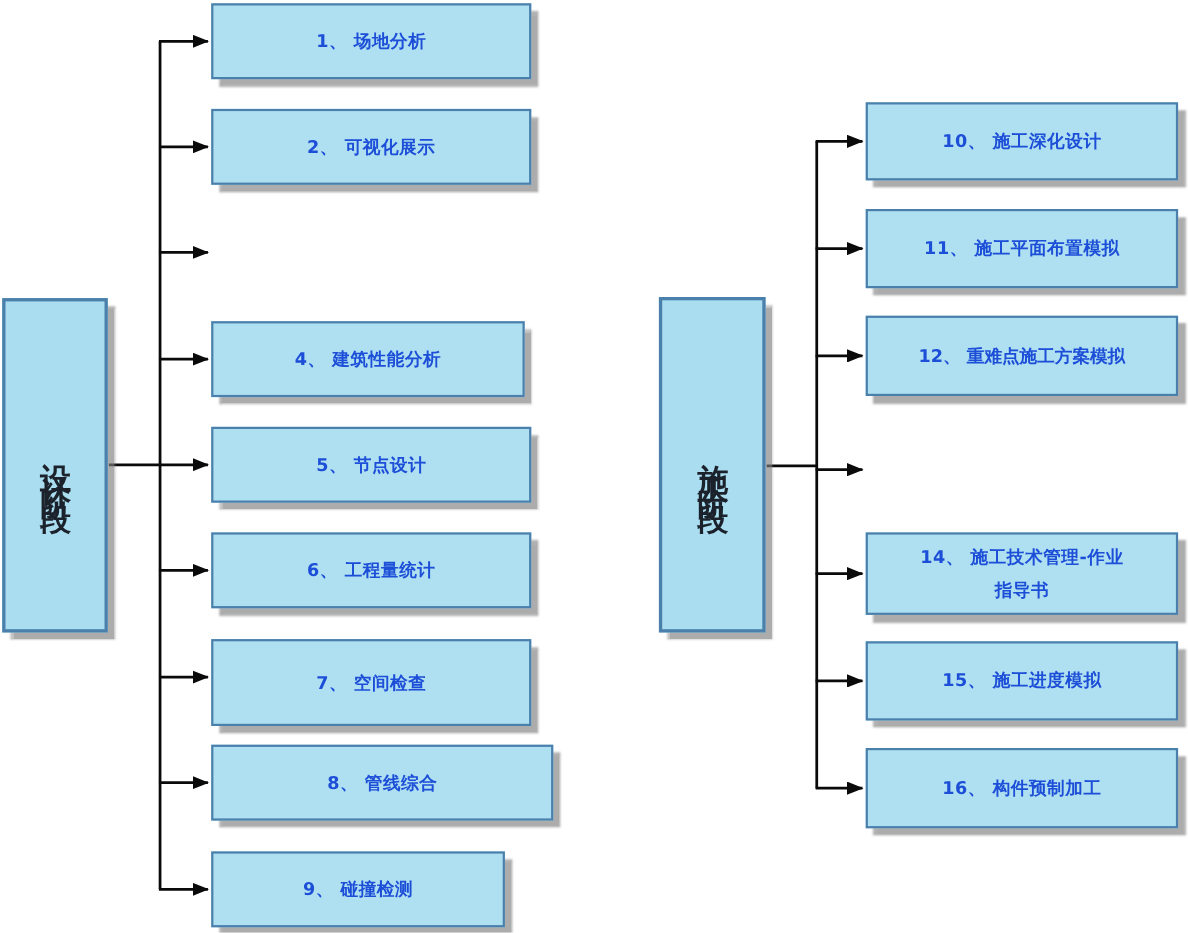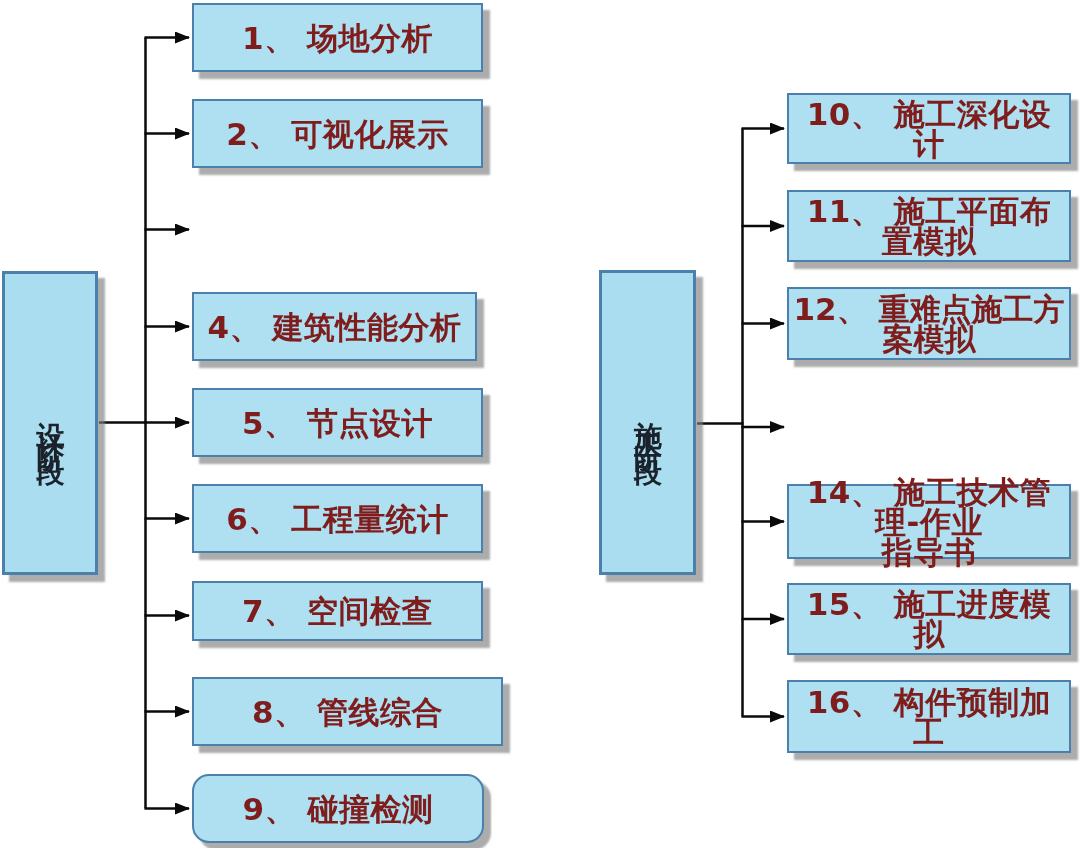--- a/index.html
+++ b/index.html
@@ -15,23 +15,23 @@
   .node {
     position: absolute;
     box-sizing: border-box;
     background: #aee0f1;
     border: 2.5px solid #4a80ab;
     box-shadow: 7px 7px 2px rgba(128,128,128,0.65);
     display: flex;
     flex-direction: column;
     align-items: center;
     justify-content: center;
-    color: #7f1d1d;
+    color: #1d4ed8;
     font-weight: bold;
-    font-size: 31px;
+    font-size: 16px;
     line-height: 30px;
     text-align: center;
     letter-spacing: 0.5px;
     padding: 0 4px;
   }
   .node span { display: block; }
   .phase {
     position: absolute;
     box-sizing: border-box;
     background: #a9ddef;
@@ -103,29 +103,29 @@
     <span></span>
   </div>
   <div class="node" style="left:192px;top:388px;width:291px;height:69px;justify-content:center;">
     <span>5、 节点设计</span>
     <span></span>
   </div>
   <div class="node" style="left:192px;top:484px;width:291px;height:69px;">
     <span>6、 工程量统计</span>
     <span></span>
   </div>
-  <div class="node" style="left:192px;top:581px;width:291px;height:60px;">
+  <div class="node" style="left:192px;top:581px;width:291px;height:79px;">
     <span>7、 空间检查</span>
     <span></span>
   </div>
   <div class="node" style="left:192px;top:677px;width:311px;height:69px;">
     <span>8、 管线综合</span>
     <span></span>
   </div>
-  <div class="node" style="left:192px;top:774px;width:292px;height:69px;border-radius:17px;">
+  <div class="node" style="left:192px;top:774px;width:267px;height:69px;">
     <span>9、 碰撞检测</span>
     <span></span>
   </div>
 
   <div class="phase" style="left:599px;top:270px;width:97px;height:305px;">
     <span class="vtext">施工阶段</span>
   </div>
 
   <div class="node" style="left:787px;top:93px;width:284px;height:71px;">
     <span>10、 施工深化设计</span>

